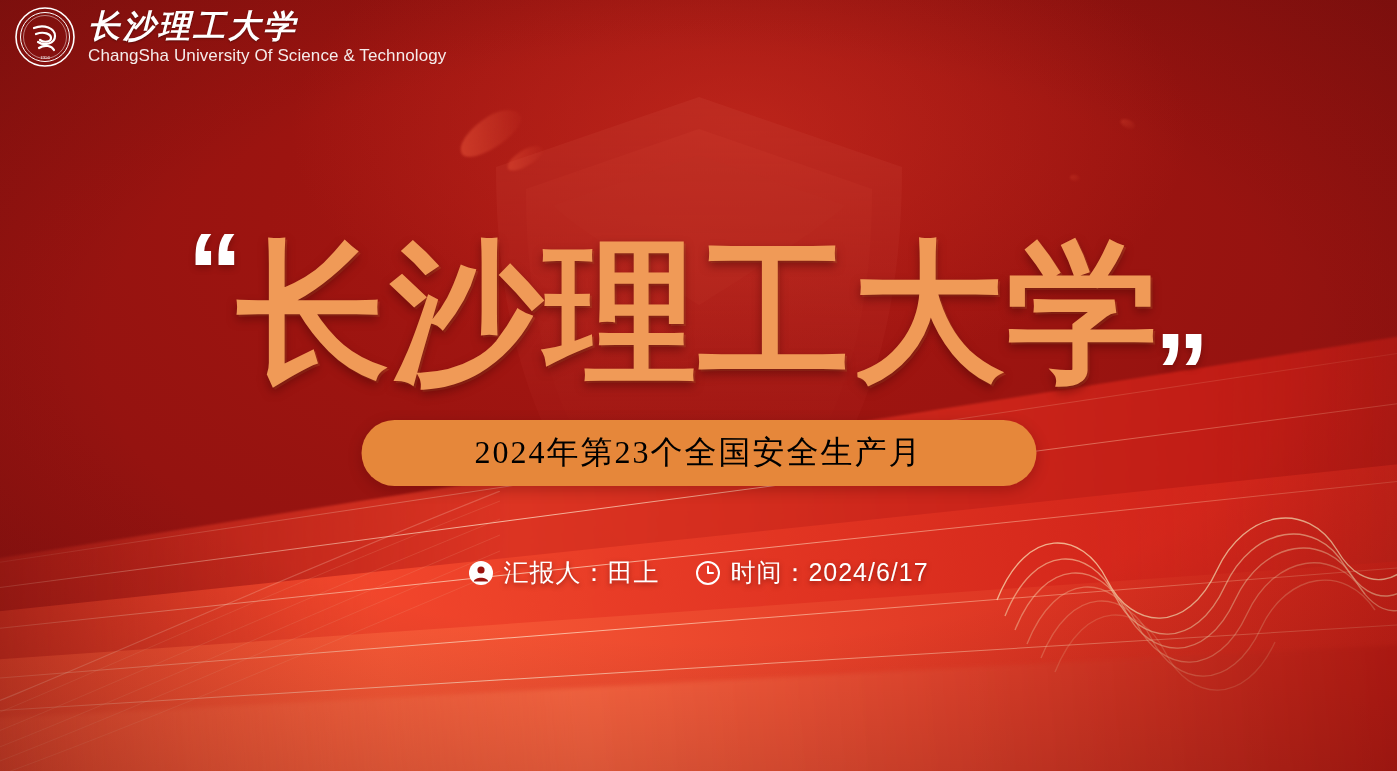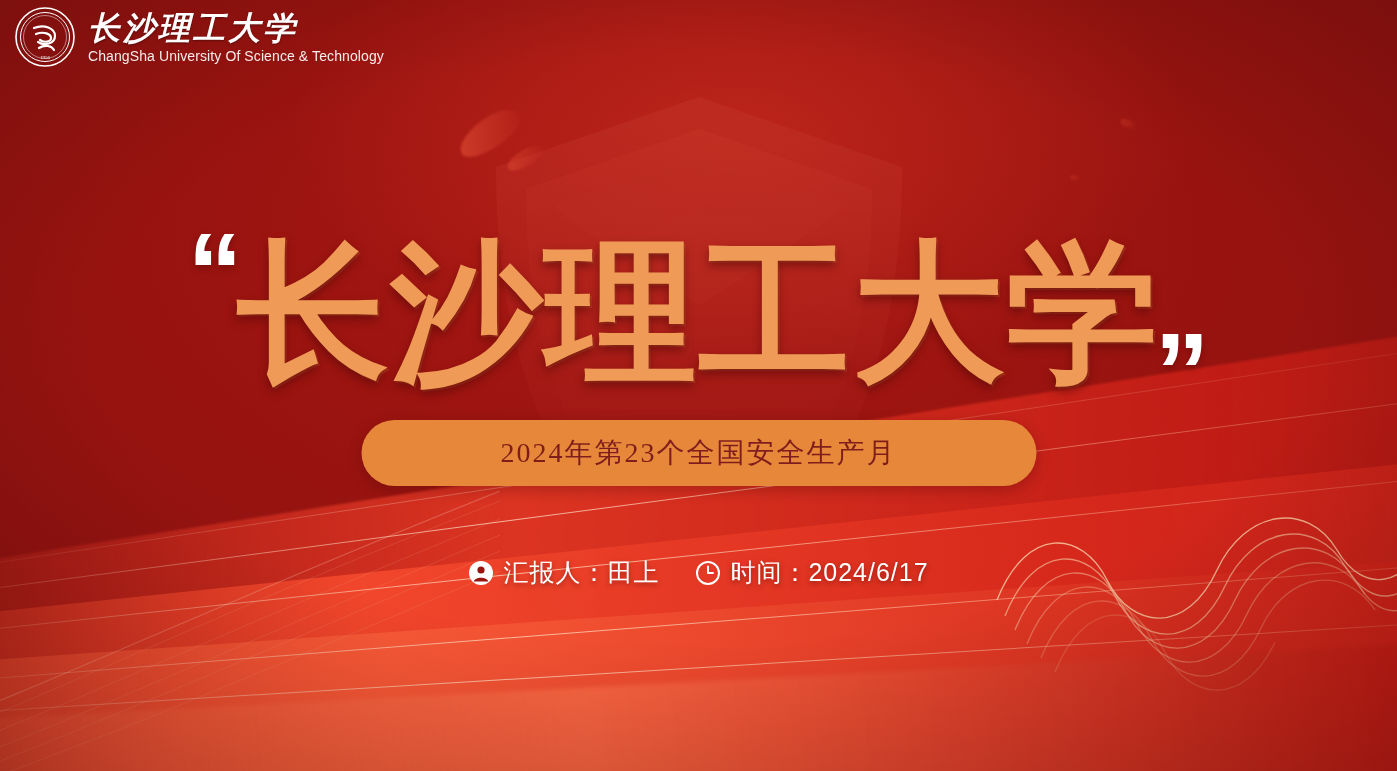--- a/index.html
+++ b/index.html
@@ -82,21 +82,21 @@
   .logo-seal{width:62px;height:62px;flex:0 0 auto;}
   .logo-seal svg{width:100%;height:100%;display:block;}
   .logo-text{display:flex;flex-direction:column;justify-content:center;}
   .logo-cn{
     font-family:"Liberation Serif","DejaVu Serif",serif;
     font-size:32px;font-weight:700;color:#ffffff;letter-spacing:3px;
     line-height:1.15;font-style:italic;
     text-shadow:0 1px 2px rgba(0,0,0,.35);
   }
   .logo-en{
-    font-size:14px;color:#f5eceb;letter-spacing:.1px;margin-top:1px;
+    font-size:17px;color:#f5eceb;letter-spacing:.1px;margin-top:1px;
     white-space:nowrap;
   }
 
   
   .content{position:absolute;inset:0;}
 
   .subtitle{
     position:absolute;left:0;right:0;top:146px;
     text-align:center;
     font-family:"Liberation Serif","DejaVu Serif",serif;
@@ -133,21 +133,21 @@
   .pill{
     position:absolute;left:50%;transform:translateX(-50%);
     top:420px;width:675px;height:66px;
     background:#e6873a;
     border-radius:34px;
     display:flex;align-items:center;justify-content:center;
     box-shadow:0 4px 14px rgba(70,8,5,.3);
   }
   .pill-text{
     font-family:"Liberation Serif","DejaVu Serif",serif;
-    font-size:28px;color:#7f1d1d;letter-spacing:2px;white-space:nowrap;
+    font-size:32px;color:#000000;letter-spacing:2px;white-space:nowrap;
   }
 
   .meta{
     position:absolute;left:0;right:0;top:556px;
     display:flex;align-items:center;justify-content:center;gap:20px;
     color:#ffffff;
   }
   .meta-item{display:flex;align-items:center;gap:9px;}
   .meta-item + .meta-item{margin-left:16px;justify-content:flex-end;}
   .meta-icon{width:26px;height:26px;flex:0 0 auto;}

